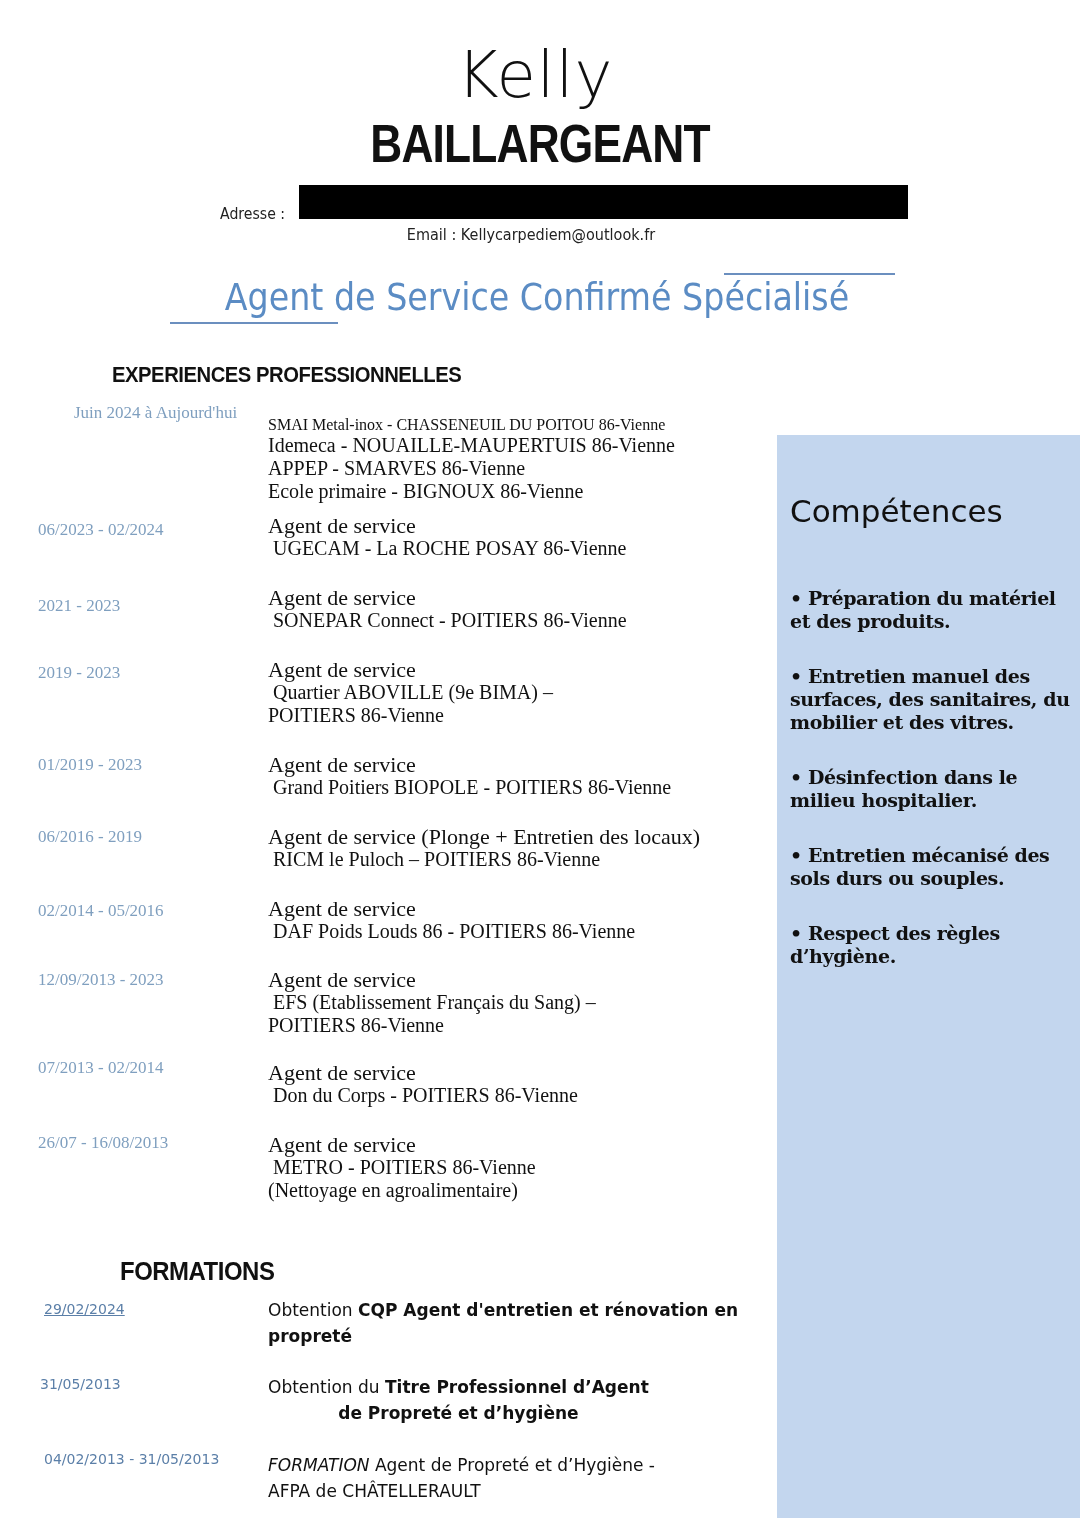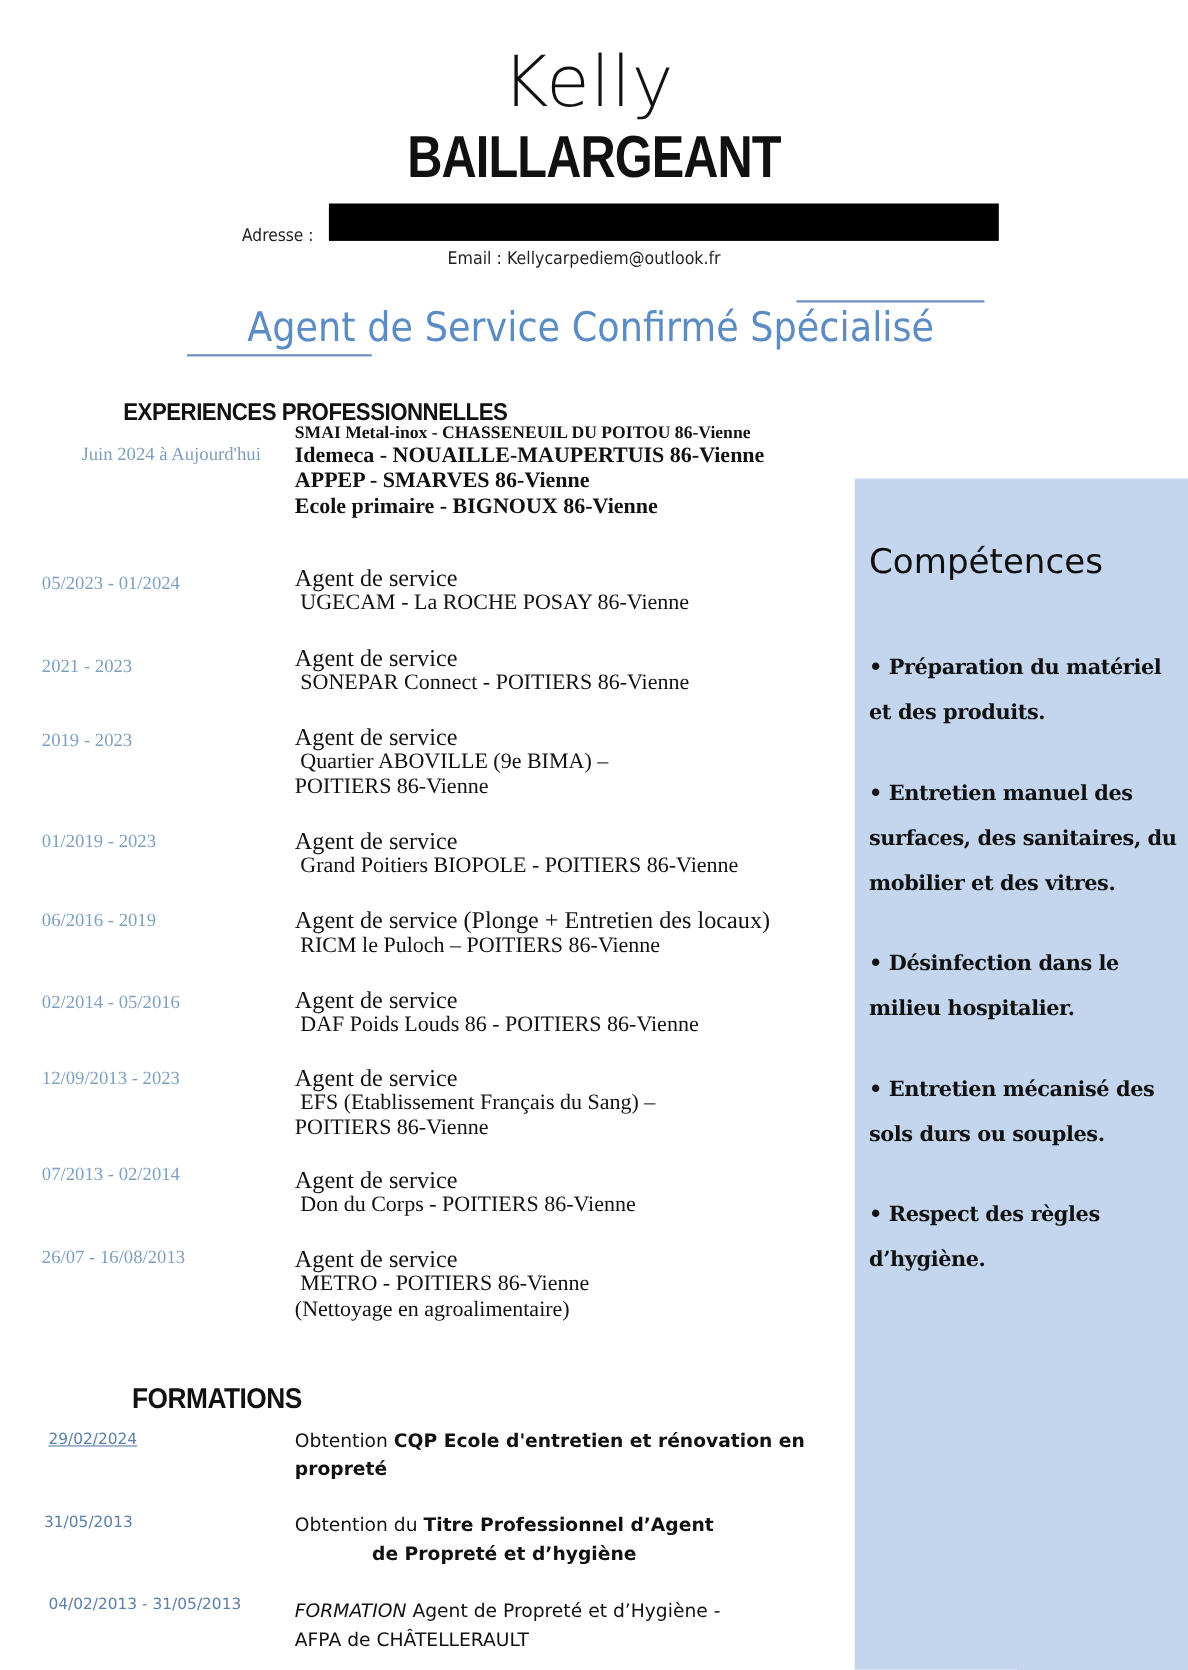--- a/index.html
+++ b/index.html
@@ -38,46 +38,46 @@
 
   
   .form-date { position: absolute; font-family: "DejaVu Sans", sans-serif; font-size: 14px; color: #5b7fa8; }
   .form-body { position: absolute; left: 268px; font-family: "DejaVu Sans", sans-serif; font-size: 17px; color: #111; line-height: 26px; }
   .form-body b { font-weight: 700; }
 
   
   .sidebar { left: 777px; top: 435px; width: 359px; height: 1083px; background: #c3d6ee; }
   .sidebar-title { position: absolute; left: 13px; top: 58px; font-family: "DejaVu Sans", sans-serif; font-size: 31px; color: #111; }
   .skills { position: absolute; left: 13px; top: 152px; width: 285px; }
-  .skill { font-family: "DejaVu Serif", serif; font-weight: 700; font-size: 19px; line-height: 41px; color: #111; margin-bottom: 32px; letter-spacing: -0.4px; }
+  .skill { font-family: "DejaVu Serif", serif; font-weight: 700; font-size: 19px; line-height: 23px; color: #111; margin-bottom: 32px; letter-spacing: -0.4px; }
 </style>
 </head>
 <body>
 
 <div class="abs first-name">Kelly</div>
 <div class="abs last-name">BAILLARGEANT</div>
 <div class="abs address-label">Adresse :</div>
 <div class="abs redaction"></div>
 <div class="abs email">Email : Kellycarpediem@outlook.fr</div>
 
 <div class="abs title-line-top"></div>
 <div class="abs job-title">Agent de Service Confirmé Spécialisé</div>
 <div class="abs title-line-bottom"></div>
 
 <div class="abs section-heading exp-heading">EXPERIENCES PROFESSIONNELLES</div>
 
 <div class="exp-date" style="top:403px;margin-left:36px;">Juin 2024 à Aujourd'hui</div>
-<div class="exp-body" style="top:385px;font-weight:bold;">
+<div class="exp-body" style="top:416px;">
   <div class="small">SMAI Metal-inox - CHASSENEUIL DU POITOU 86-Vienne</div>
   <div class="org noindent" style="font-size:20px;text-align:center;">Idemeca - NOUAILLE-MAUPERTUIS 86-Vienne</div>
   <div class="org noindent" style="font-size:20px;">APPEP - SMARVES 86-Vienne</div>
   <div class="org noindent" style="font-size:20px;">Ecole primaire - BIGNOUX 86-Vienne</div>
 </div>
 
-<div class="exp-date" style="top:520px;">05/2023 - 01/2024</div>
+<div class="exp-date" style="top:520px;">06/2023 - 02/2024</div>
 <div class="exp-body" style="top:514px;">
   <div class="role">Agent de service</div>
   <div class="org">UGECAM - La ROCHE POSAY 86-Vienne</div>
 </div>
 
 <div class="exp-date" style="top:596px;">2021 - 2023</div>
 <div class="exp-body" style="top:586px;">
   <div class="role">Agent de service</div>
   <div class="org">SONEPAR Connect - POITIERS 86-Vienne</div>
 </div>
@@ -124,21 +124,21 @@
 <div class="exp-body" style="top:1133px;">
   <div class="role">Agent de service</div>
   <div class="org">METRO - POITIERS 86-Vienne</div>
   <div class="org noindent">(Nettoyage en agroalimentaire)</div>
 </div>
 
 <div class="abs section-heading form-heading">FORMATIONS</div>
 
 <div class="form-date" style="left:44px; top:1301px;text-decoration:underline;">29/02/2024</div>
 <div class="form-body" style="top:1297px;">
-  <div><span>Obtention </span><b>CQP Ecole d'entretien et rénovation en</b></div>
+  <div><span>Obtention </span><b>CQP Agent d'entretien et rénovation en</b></div>
   <div><b>propreté</b></div>
 </div>
 
 <div class="form-date" style="left:40px; top:1376px;">31/05/2013</div>
 <div class="form-body" style="top:1374px;text-align:center;">
   <div><span>Obtention du </span><b>Titre Professionnel d’Agent</b></div>
   <div><b>de Propreté et d’hygiène</b></div>
 </div>
 
 <div class="form-date" style="left:44px; top:1451px;">04/02/2013 - 31/05/2013</div>

